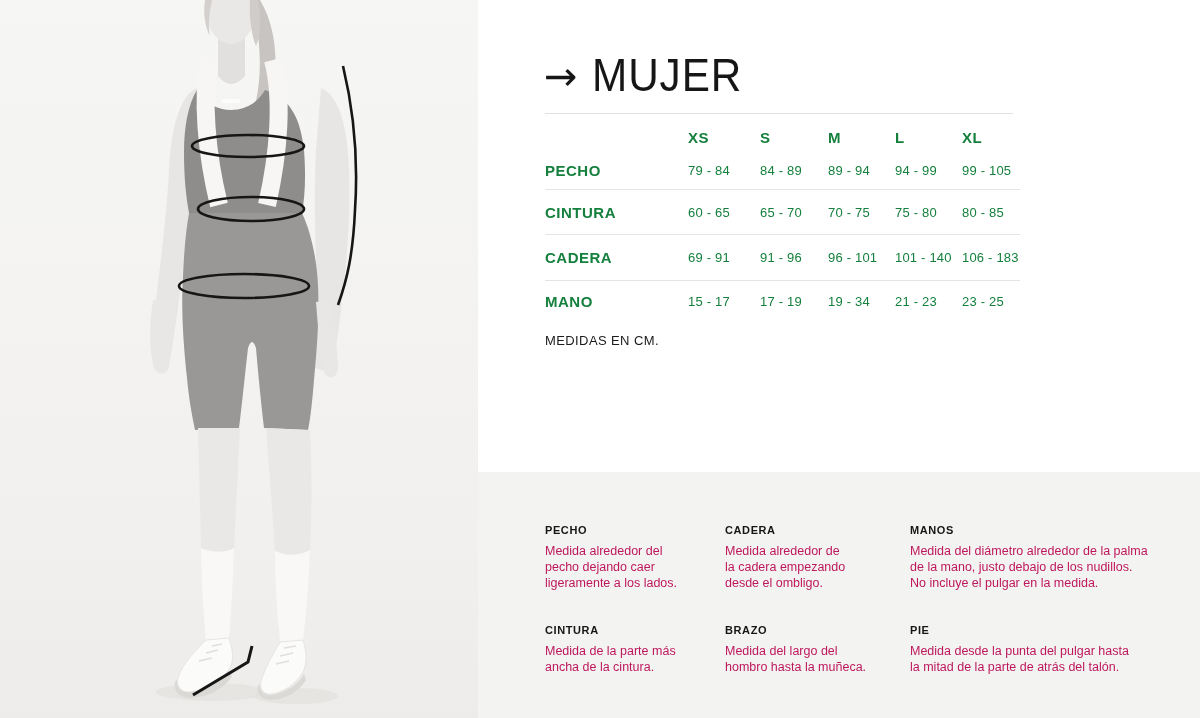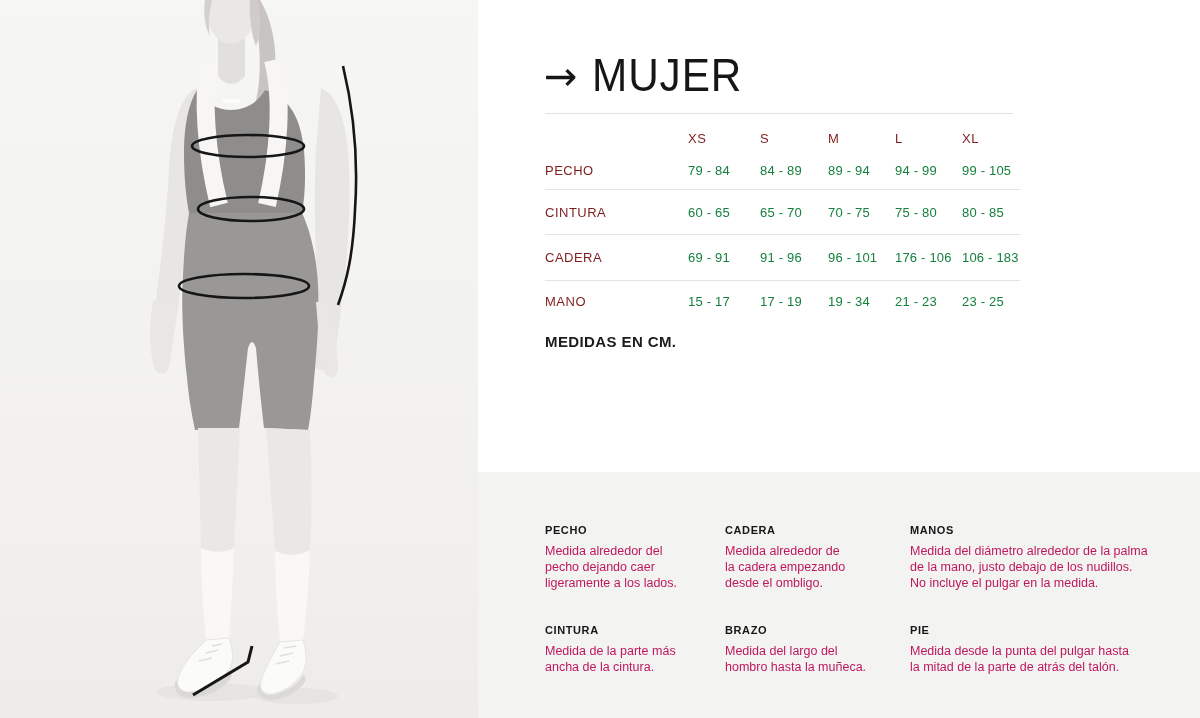--- a/index.html
+++ b/index.html
@@ -18,22 +18,22 @@
 
   .rule { position:absolute; left:545px; top:113px; width:468px; height:1px; background:#e1e1df; }
 
   
   .table { position:absolute; left:545px; top:121px; width:475px; }
   .t-row { display:grid; grid-template-columns:143px 72px 68px 67px 67px 58px; align-items:center; }
   .t-head { height:30px; align-items:end; padding-bottom:5px; box-sizing:border-box; }
   .r1 { height:38px; } .r2 { height:44px; } .r3 { height:45px; } .r4 { height:41px; }
   .b { border-bottom:1px solid #e4e4e2; }
   .t-cell { font-size:13px; letter-spacing:.2px; color:#15803d; }
-  .th, .label { font-weight:400; font-size:13px; letter-spacing:.5px; color:#7f1d1d; }
-  .units { position:absolute; left:545px; top:333px; font-size:15px; font-weight:700; letter-spacing:.4px; color:#1b1b1b;text-align:right; }
+  .th, .label { font-weight:700; font-size:15px; letter-spacing:.5px; color:#15803d; }
+  .units { position:absolute; left:545px; top:333px; font-size:13px; font-weight:400; letter-spacing:.4px; color:#1b1b1b;text-align:right; }
 
   
   .panel-gray { position:absolute; left:478px; top:472px; width:722px; height:246px; background:#f3f3f1; }
   .guide-grid { position:absolute; left:67px; top:52px; display:grid;
                 grid-template-columns:180px 185px 330px; grid-row-gap:33px; }
   .guide-item h4 { margin:0 0 7px 0; font-size:11px; font-weight:700; letter-spacing:.6px; color:#161616; }
   .guide-item p  { margin:0; font-size:12.5px; line-height:16px; color:#be185d; white-space:pre-line; }
 </style>
 </head>
 <body>
@@ -131,21 +131,21 @@
       <div class="t-cell">70 - 75</div>
       <div class="t-cell">75 - 80</div>
       <div class="t-cell">80 - 85</div>
     </div>
 
     <div class="t-row r3 b">
       <div class="t-cell label">CADERA</div>
       <div class="t-cell">69 - 91</div>
       <div class="t-cell">91 - 96</div>
       <div class="t-cell">96 - 101</div>
-      <div class="t-cell">176 - 106</div>
+      <div class="t-cell">101 - 140</div>
       <div class="t-cell">106 - 183</div>
     </div>
 
     <div class="t-row r4">
       <div class="t-cell label">MANO</div>
       <div class="t-cell">15 - 17</div>
       <div class="t-cell">17 - 19</div>
       <div class="t-cell">19 - 34</div>
       <div class="t-cell">21 - 23</div>
       <div class="t-cell">23 - 25</div>

